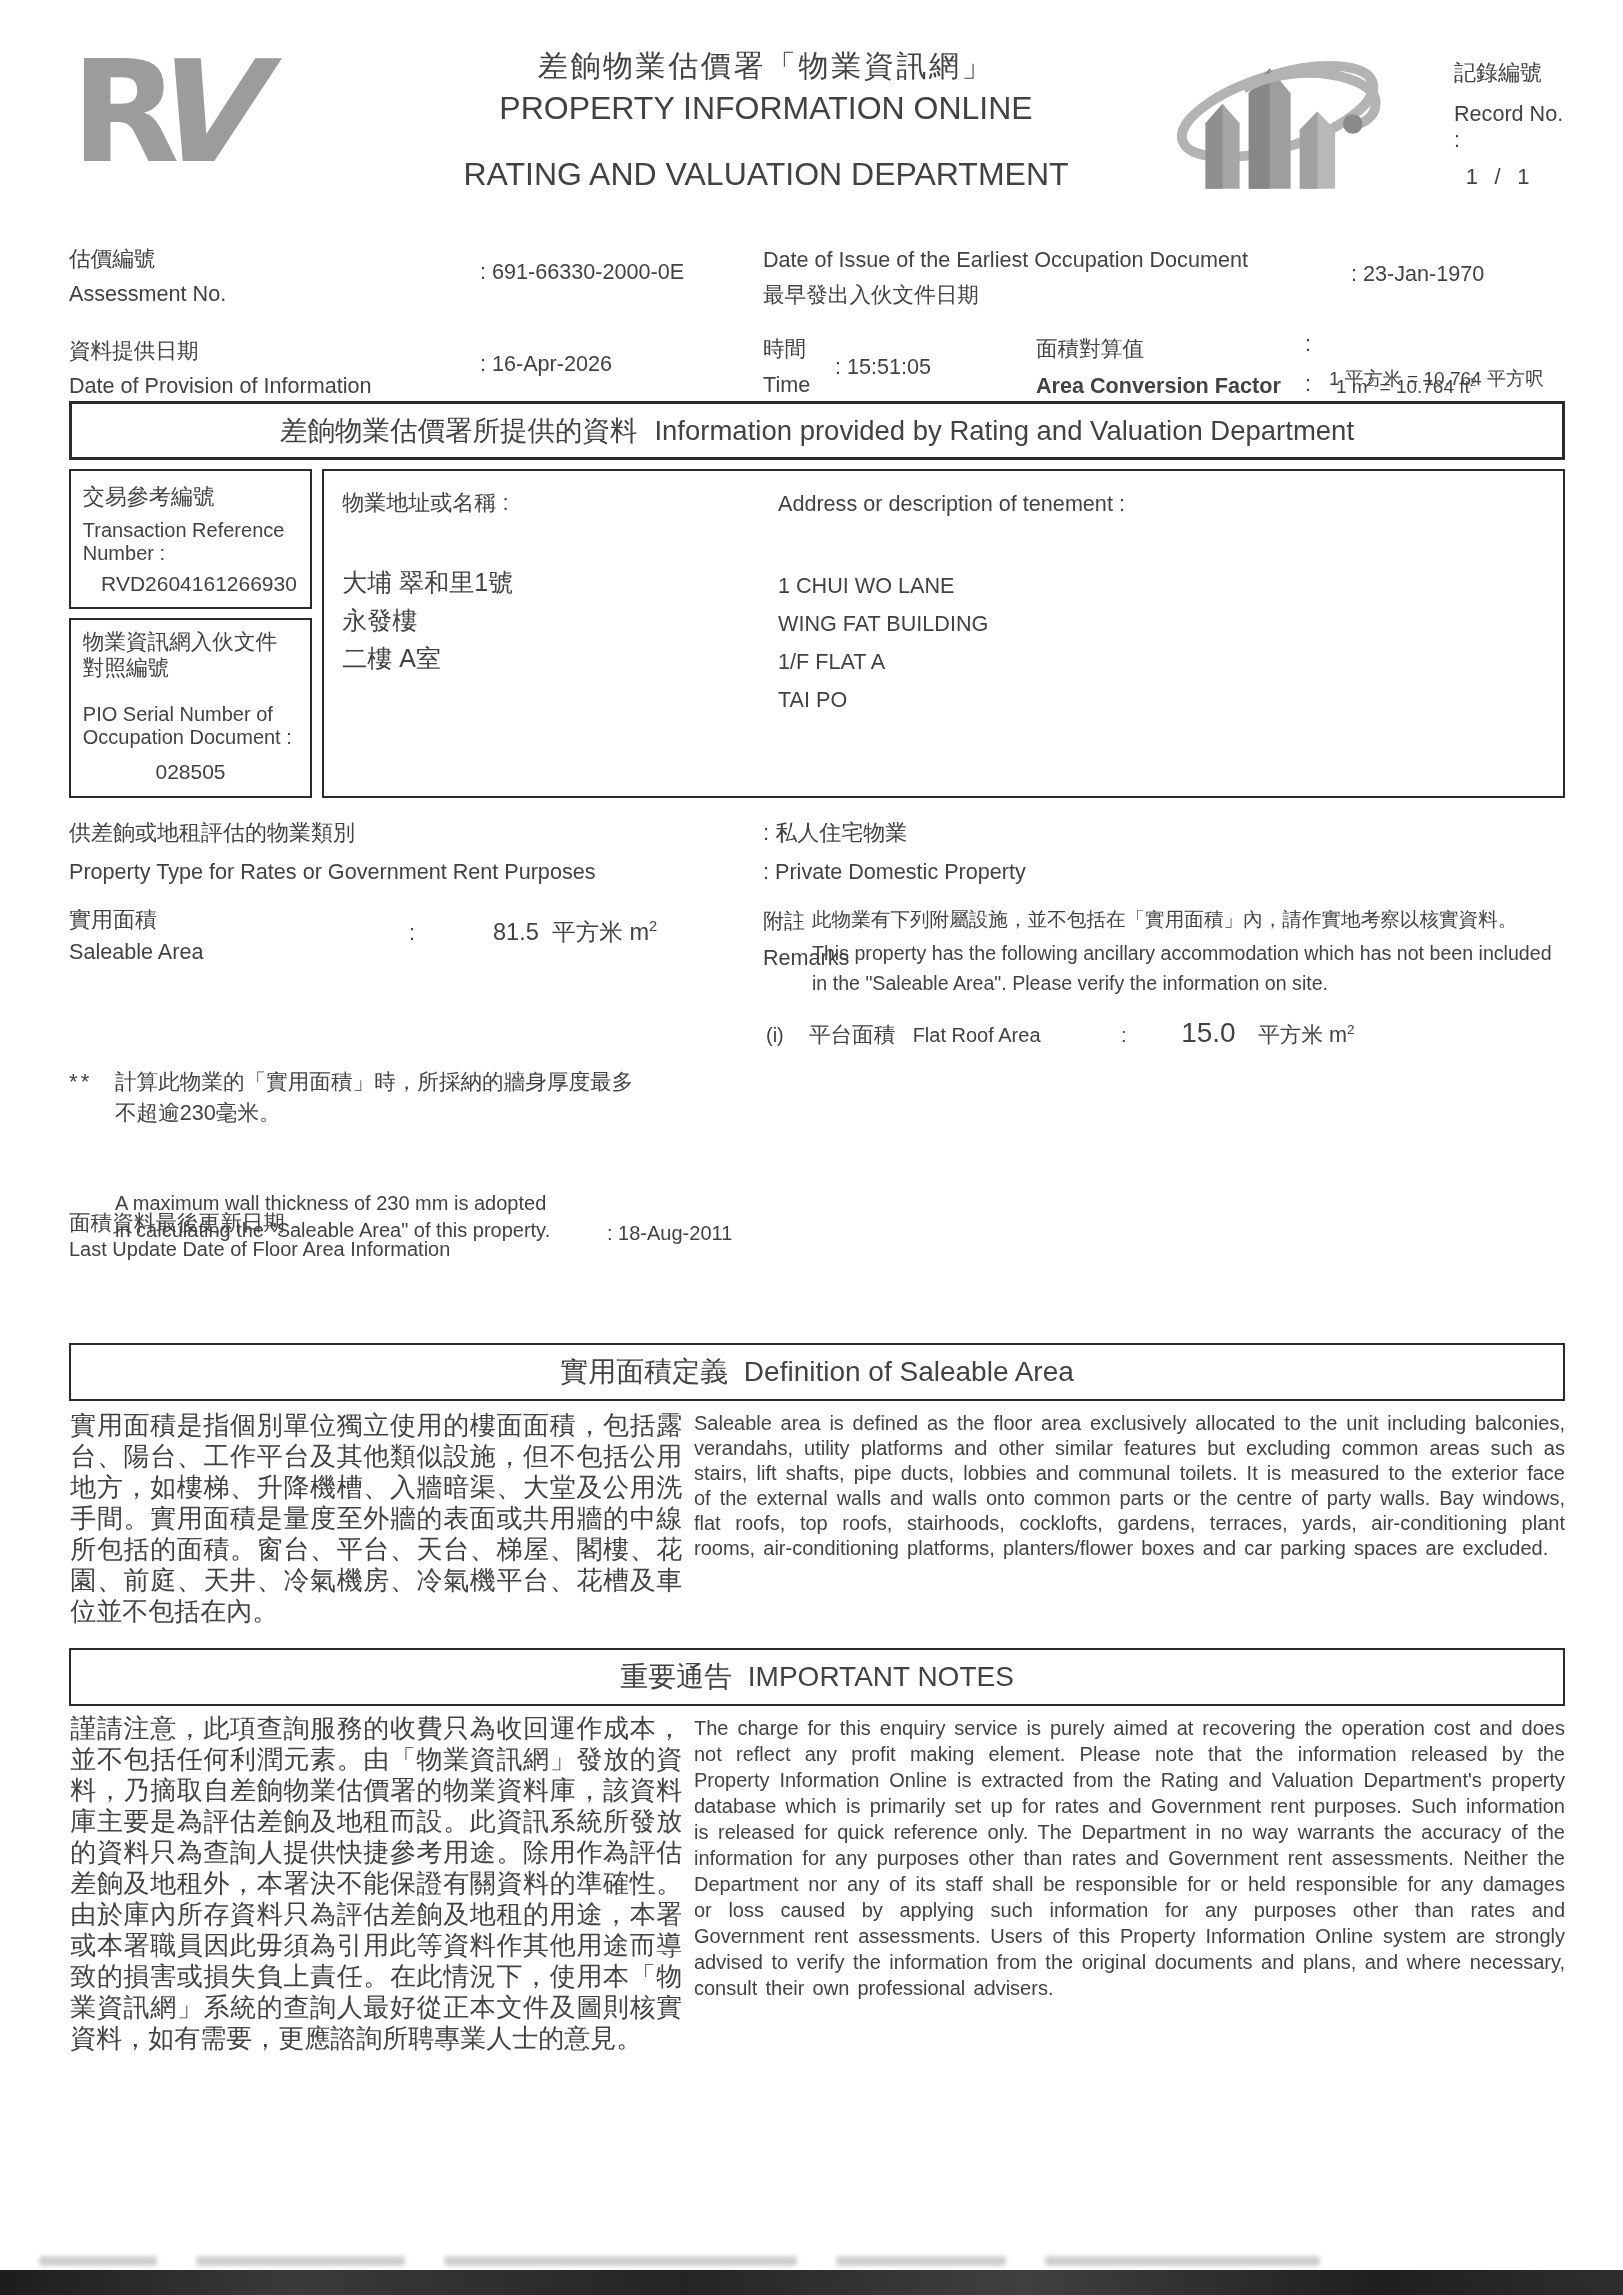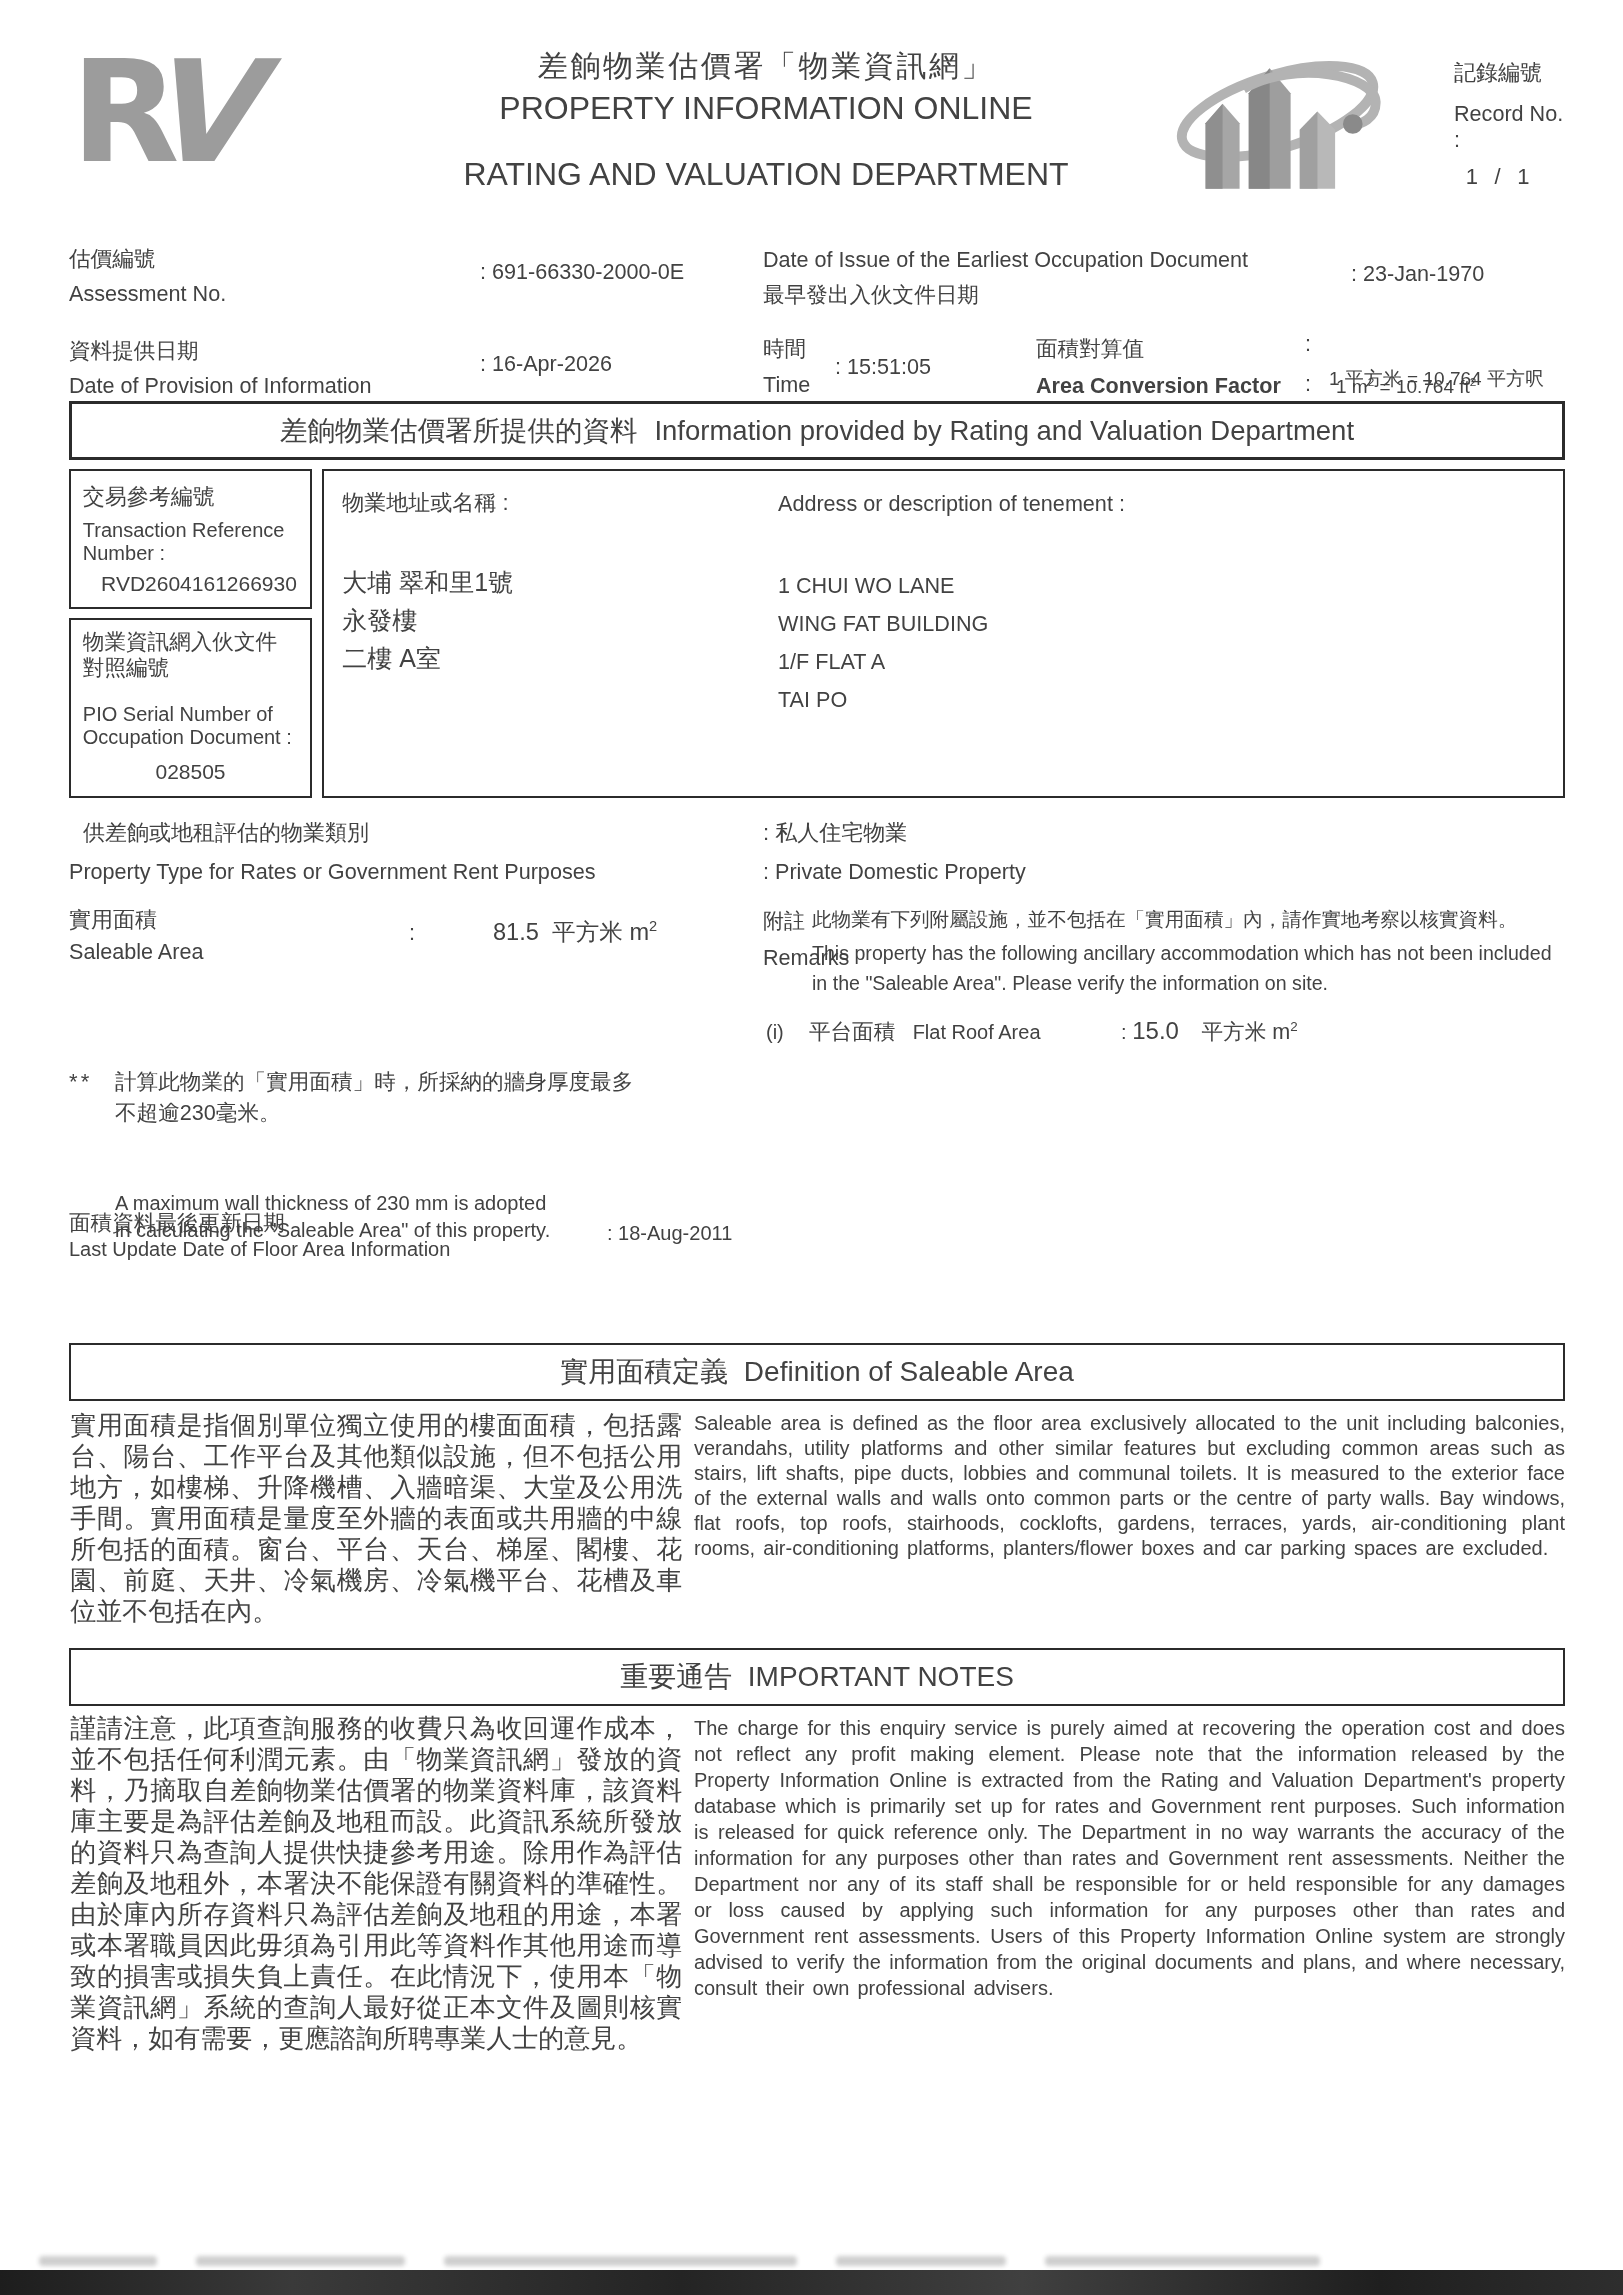--- a/index.html
+++ b/index.html
@@ -182,21 +182,21 @@
       <div class="abs addr-en">
         <div>1 CHUI WO LANE</div>
         <div>WING FAT BUILDING</div>
         <div>1/F FLAT A</div>
         <div>TAI PO</div>
       </div>
     </div>
   </div>
 
   <div class="abs ptype">
-    <div class="abs" style="left:0;top:0;font-size:22px;margin-left:14px;">供差餉或地租評估的物業類別</div>
+    <div class="abs" style="left:0;top:0;font-size:22px;">供差餉或地租評估的物業類別</div>
     <div class="abs" style="left:694px;top:0;font-size:22px;">: 私人住宅物業</div>
     <div class="abs" style="left:0;top:41px;">Property Type for Rates or Government Rent Purposes</div>
     <div class="abs" style="left:694px;top:41px;">: Private Domestic Property</div>
   </div>
 
   <div class="abs sale">
     <div class="abs" style="left:0;top:2.6px;font-size:22px;">實用面積</div>
     <div class="abs" style="left:0;top:37px;">Saleable Area</div>
     <div class="abs" style="left:340px;top:18.3px;">:</div>
     <div class="abs sale-val" style="left:424px;top:14.4px;">
@@ -206,21 +206,21 @@
     <div class="abs" style="left:694px;top:5.2px;font-size:21px;">附註</div>
     <div class="abs" style="left:694px;top:43px;">Remarks</div>
     <div class="abs rem-text-zh" style="left:743px;top:3.9px;width:756px;">此物業有下列附屬設施，並不包括在「實用面積」內，請作實地考察以核實資料。</div>
     <div class="abs rem-text-en" style="left:743px;top:37px;">This property has the following ancillary accommodation which has not been included in the "Saleable Area".  Please verify the information on site.</div>
 
     <div class="abs" style="left:697px;top:115px;font-size:20px;">
       <span>(i)</span>
       <span style="margin-left:19.6px;font-size:21.6px;">平台面積</span>
       <span style="margin-left:11.8px;">Flat Roof Area</span>
       <span style="margin-left:75px;">:</span>
-      <span style="font-size:24px;">15.0</span>
+      <span style="margin-left:49px;font-size:28px;">15.0</span>
       <span style="margin-left:17px;font-size:21.6px;"><span>平方米</span> <span>m</span><sup>2</sup></span>
     </div>
   </div>
 
   <div class="abs wallnote">
     <div class="abs wn-marker" style="left:0;top:2.6px;">**</div>
     <div class="abs wn-zh" style="left:46px;top:0;">
       <div>計算此物業的「實用面積」時，所採納的牆身厚度最多</div>
       <div>不超逾230毫米。</div>
     </div>

